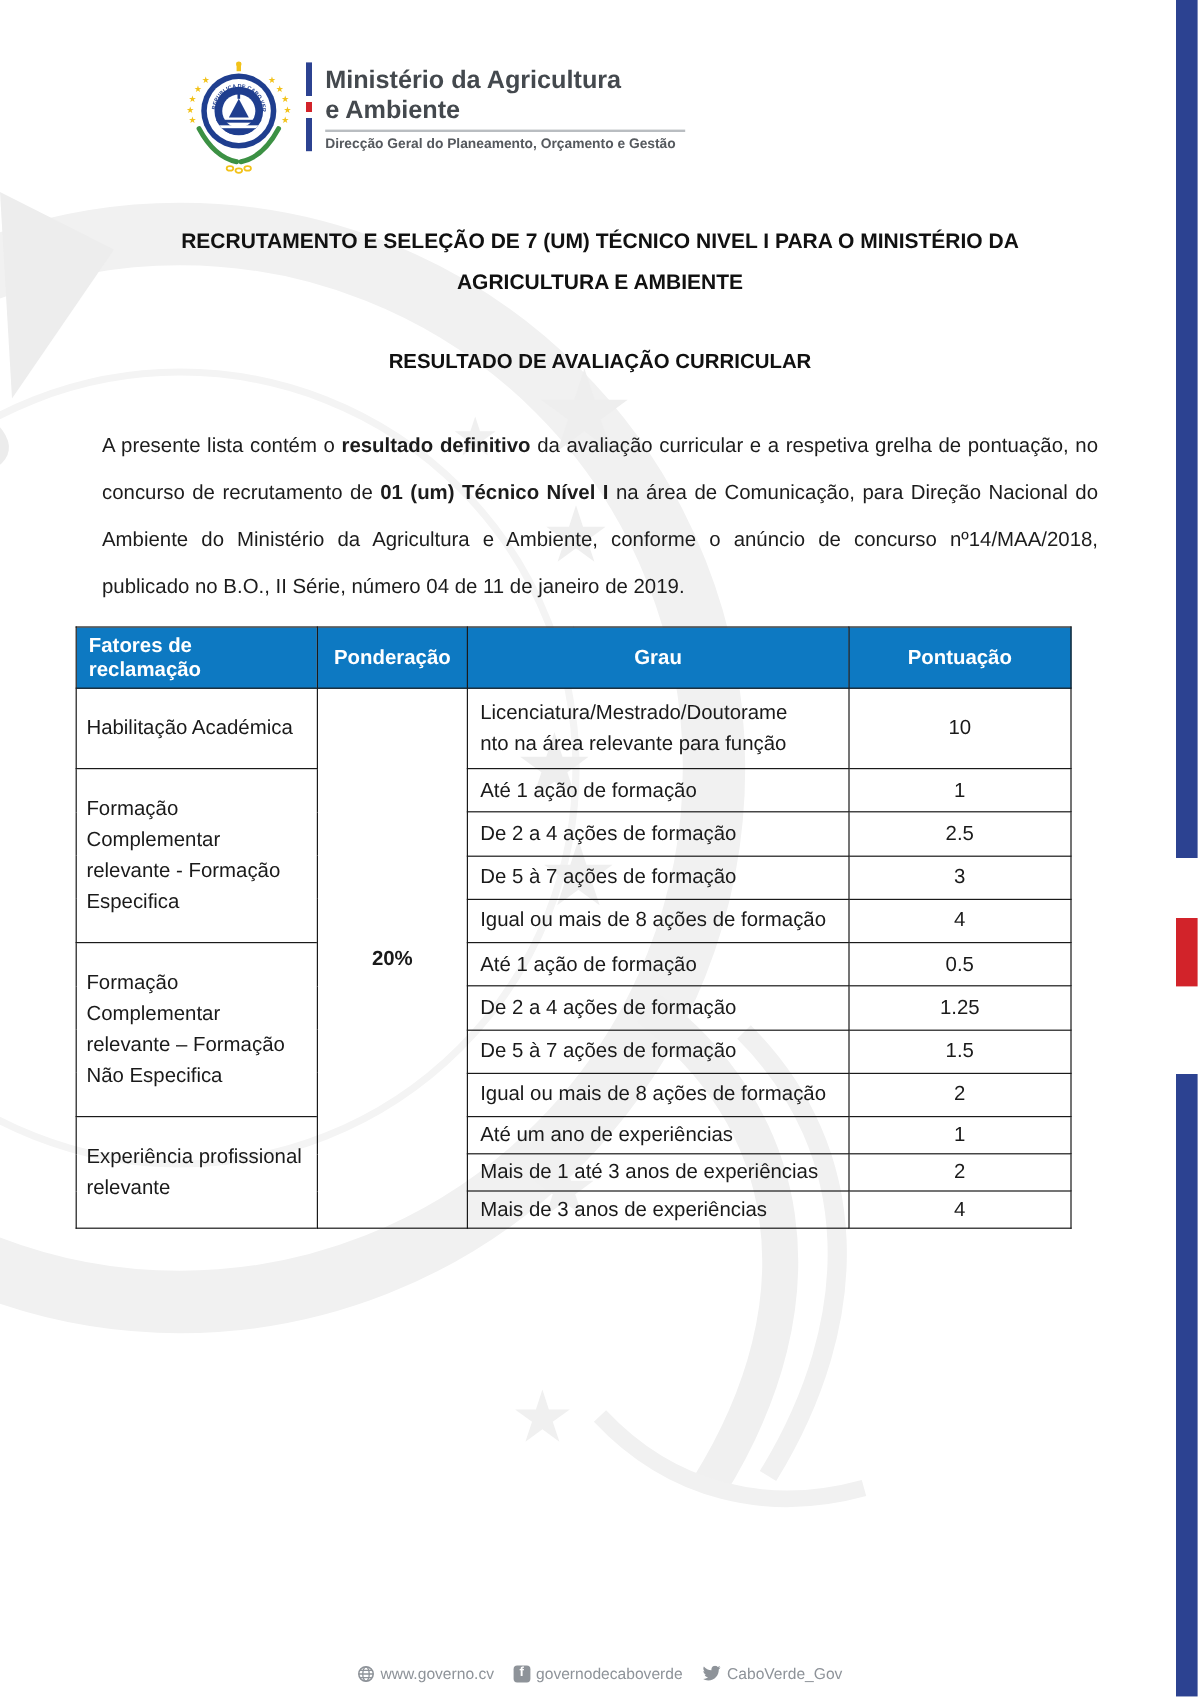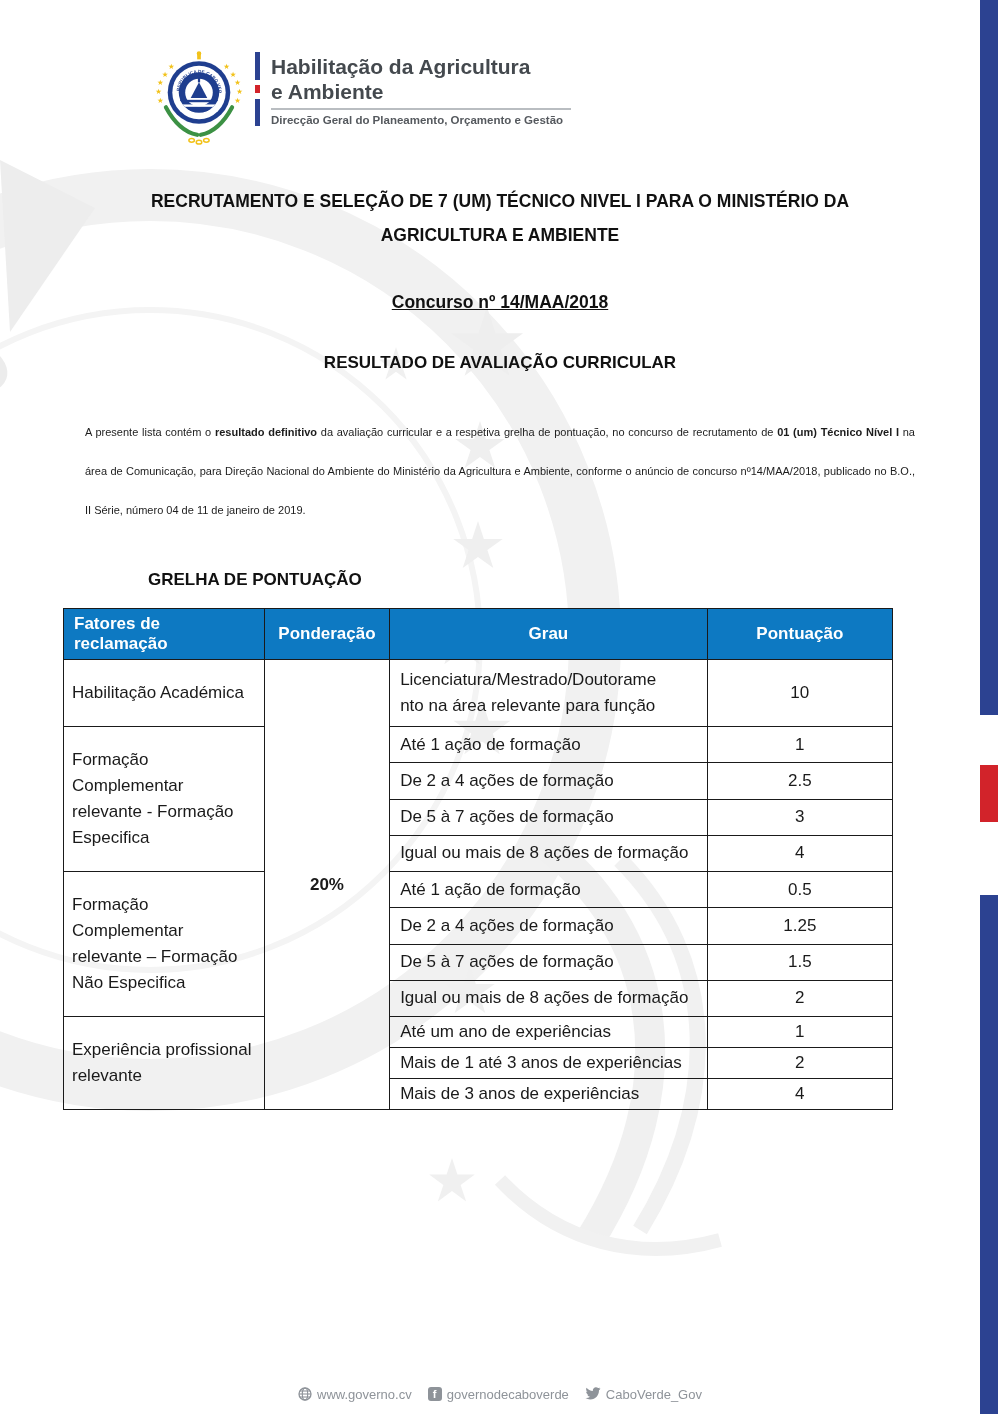--- a/index.html
+++ b/index.html
@@ -25,21 +25,21 @@
   .ministry-name{font-size:21px;font-weight:700;color:#44494e;line-height:25px;}
   .department{font-size:11.5px;font-weight:700;color:#55595e;margin-top:4px;}
   
   .content{position:relative;z-index:1;padding:0 85px;}
   .doc-title{margin:34px auto 0;max-width:800px;text-align:center;
     font-size:17.5px;font-weight:700;line-height:34px;color:#111;}
   .concurso{margin:40px auto 0;text-align:center;font-size:17.5px;font-weight:700;
     text-decoration:underline;color:#111;}
   .section-title{margin:40px auto 0;text-align:center;font-size:17px;font-weight:700;color:#111;}
   
-  .para{font-size:11px;line-height:39px;text-align:justify;margin:0 0 14px 0;color:#1c1c1c;}
+  .para{font-size:17px;line-height:39px;text-align:justify;margin:0 0 14px 0;color:#1c1c1c;}
   .para.first{margin-top:40px;}
   .para .b{font-weight:700;}
   .p-gap{margin-top:36px;}
   
   .table-heading{font-size:17px;font-weight:700;margin:40px 0 18px 63px;color:#111;}
   
   table.grid{border-collapse:collapse;width:830px;margin-left:-22px;
     font-size:17px;color:#1a1a1a;}
   table.grid th,table.grid td{border:1.6px solid #1a1a1a;}
   table.grid thead th{height:46px;color:#fff;font-weight:700;font-size:17px;
@@ -51,21 +51,21 @@
   td.factor{padding:20px 8px;line-height:26px;vertical-align:middle;}
   td.pond{text-align:center;font-weight:700;vertical-align:middle;}
   td.grau{padding:1px 10px;line-height:26px;white-space:pre-line;}
   td.pont{text-align:center;line-height:26px;padding:1px 4px;}
   
   .note{position:relative;z-index:1;text-align:center;font-size:15px;color:#2e3236;
     margin-top:56px;}
   .page-footer{position:absolute;left:0;right:0;bottom:12px;z-index:1;
     display:flex;justify-content:center;align-items:center;gap:16px;
     font-size:13px;color:#8e9399;}
-  .flink{display:inline-flex;gap:5px;cursor:pointer;}
+  .flink{display:inline-flex;align-items:center;gap:5px;cursor:pointer;}
   .fb-icon{display:inline-flex;align-items:center;justify-content:center;
     width:14px;height:14px;border-radius:3px;background:#8e9399;color:#fff;
     font-size:11px;font-weight:700;line-height:1;}
   .fb-icon::after{content:"f";}
 </style>
 </head>
 <body>
 
 <div class="page">
 
@@ -139,35 +139,33 @@
         <ellipse cx="42" cy="98" rx="3" ry="2"></ellipse>
         <ellipse cx="50" cy="100" rx="3" ry="2"></ellipse>
         <ellipse cx="58" cy="98" rx="3" ry="2"></ellipse>
       </g>
     </svg>
 
     <div class="flag-divider" style="background:linear-gradient(to bottom,#2c4291 0%,#2c4291 38%,#ffffff 38%,#ffffff 45%,#d2232a 45%,#d2232a 56%,#ffffff 56%,#ffffff 63%,#2c4291 63%,#2c4291 100%);"></div>
 
     <div class="ministry-block">
       <div class="ministry-names">
-        <div class="ministry-name">Habilitação da Agricultura</div>
+        <div class="ministry-name">Ministério da Agricultura</div>
         <div class="ministry-name">e Ambiente</div>
       </div>
       <div class="department">Direcção Geral do Planeamento, Orçamento e Gestão</div>
     </div>
   </header>
 
   <main class="content">
     <h1 class="doc-title">RECRUTAMENTO E SELEÇÃO DE 7 (UM) TÉCNICO NIVEL I PARA O MINISTÉRIO DA AGRICULTURA E AMBIENTE</h1>
-    <h2 class="concurso">Concurso nº 14/MAA/2018</h2>
     <h3 class="section-title">RESULTADO DE AVALIAÇÃO CURRICULAR</h3>
 
     <p class="para first"><span>A presente lista contém o </span><span class="b">resultado definitivo</span><span> da avaliação curricular e a respetiva grelha de pontuação, no concurso de recrutamento de </span><span class="b">01 (um) Técnico Nível I</span><span> na área de Comunicação, para Direção Nacional do Ambiente do Ministério da Agricultura e Ambiente, conforme o anúncio de concurso nº14/MAA/2018, publicado no B.O., II Série, número 04 de 11 de janeiro de 2019.</span></p>
 
-    <div class="table-heading">GRELHA DE PONTUAÇÃO</div>
 
     <table class="grid">
       <thead>
         <tr>
           <th class="h-fatores" style="background:#0d79c2;">Fatores de reclamação</th>
           <th class="h-pond" style="background:#0d79c2;">Ponderação</th>
           <th class="h-grau" style="background:#0d79c2;">Grau</th>
           <th class="h-pont" style="background:#0d79c2;">Pontuação</th>
         </tr>
       </thead>

